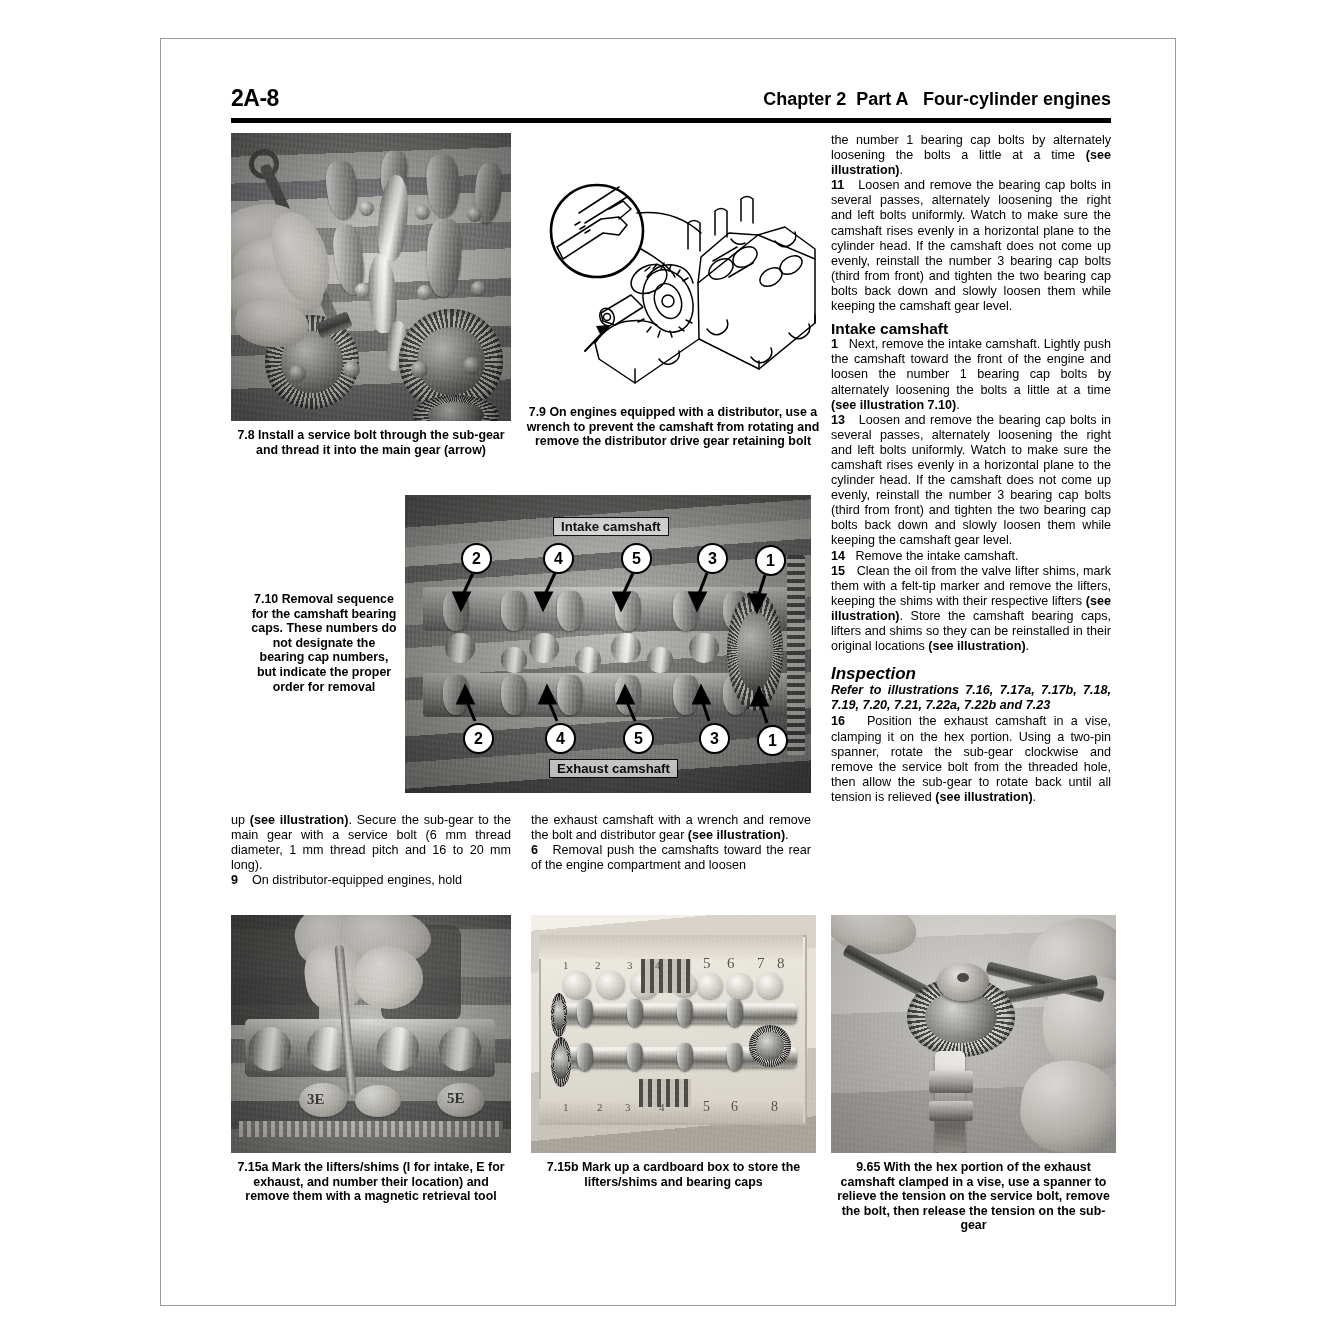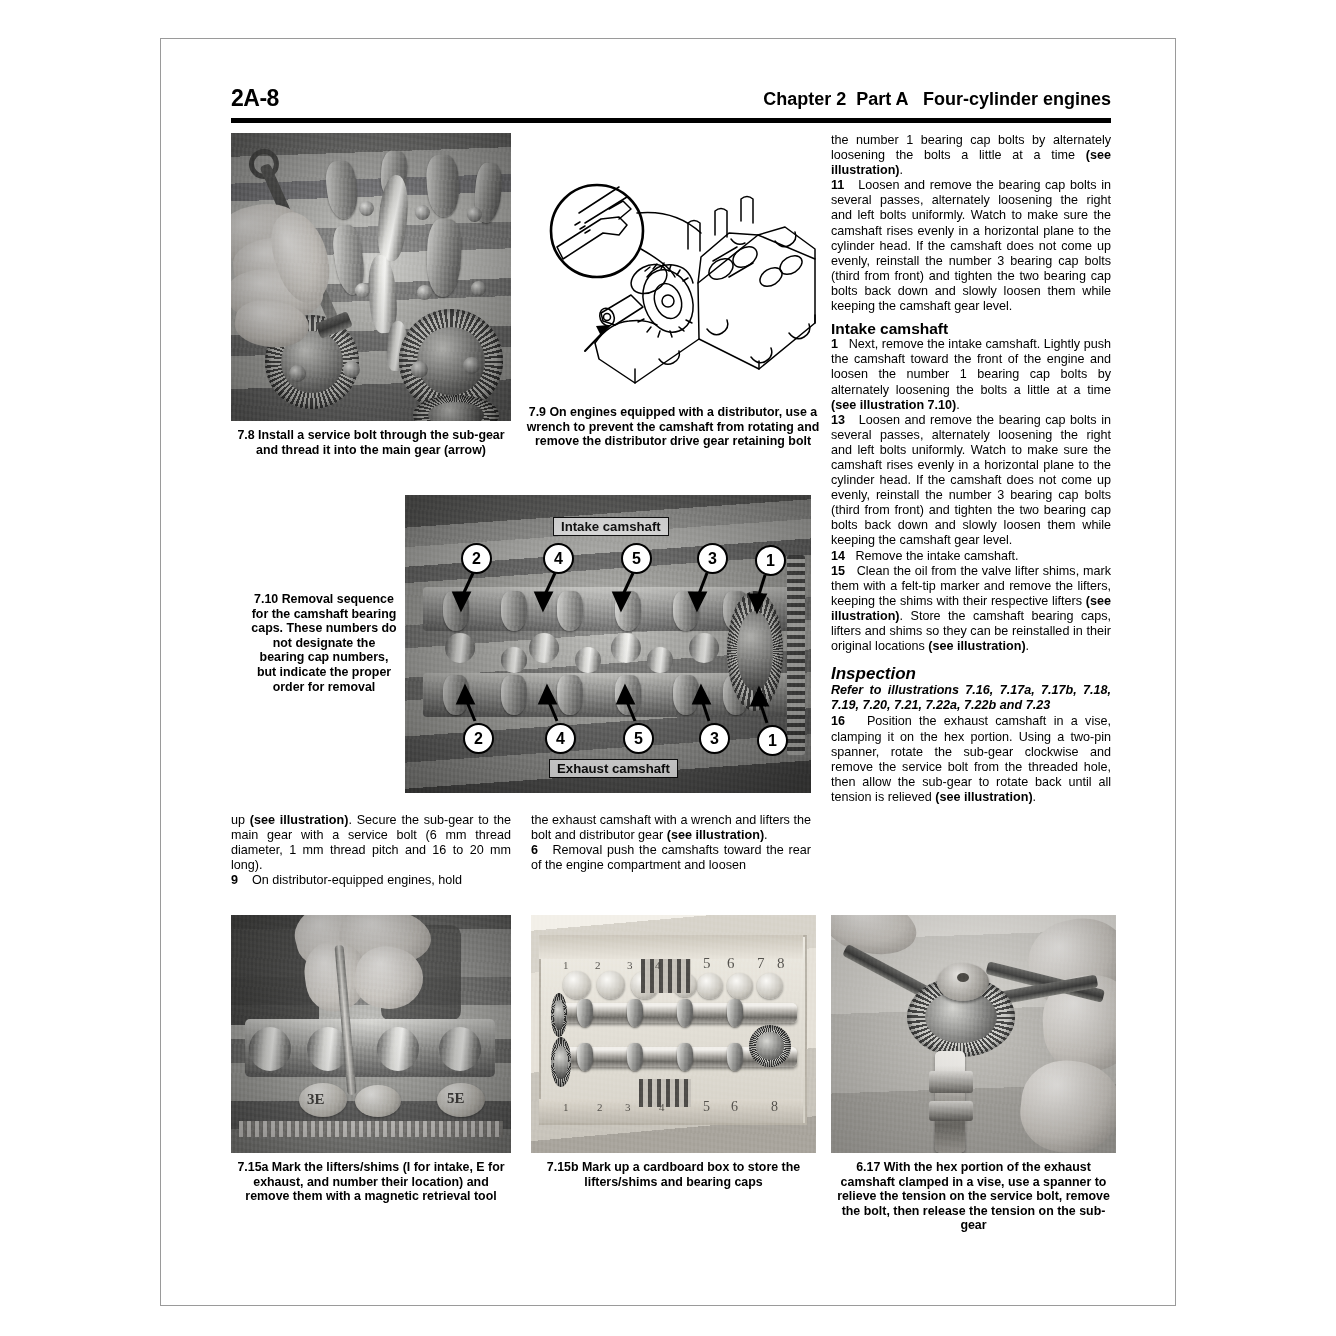--- a/index.html
+++ b/index.html
@@ -419,21 +419,21 @@
           <div class="vig"></div>
     </div>
   </div>
 
   <div style="position:absolute; left:0; top:728px; width:280px;" class="col-text">
     <p style="margin:0;"><span>up </span><b>(see illustration)</b><span>. Secure the sub-gear to the main gear with a service bolt (6 mm thread diameter, 1 mm thread pitch and 16 to 20 mm long).</span></p>
     <p style="margin:0;"><b>9</b><span style="white-space:pre">    </span><span>On distributor-equipped engines, hold</span></p>
   </div>
 
   <div style="position:absolute; left:300px; top:728px; width:280px;" class="col-text">
-    <p style="margin:0;"><span>the exhaust camshaft with a wrench and lifters the bolt and distributor gear </span><b>(see illustration)</b><span>.</span></p>
+    <p style="margin:0;"><span>the exhaust camshaft with a wrench and remove the bolt and distributor gear </span><b>(see illustration)</b><span>.</span></p>
     <p style="margin:0;"><b>6</b><span style="white-space:pre">   </span><span>Removal push the camshafts toward the rear of the engine compartment and loosen</span></p>
   </div>
 
   <div style="position:absolute; left:0; top:830px; width:880px;">
 
     <div style="position:absolute; left:0; top:0; width:280px;">
       <div class="photo" id="fig715a">
         <div class="bg"></div>
 
         <div style="position:absolute; left:0; top:0; width:88px; height:110px;
@@ -559,18 +559,18 @@
                     border-radius:50%; background:#46443f;"></div>
 
         <div class="camshaft-body" style="left:104px; top:136px; width:30px; height:102px;"></div>
         <div style="position:absolute; left:98px; top:156px; width:44px; height:22px;
                     background:linear-gradient(180deg,#e2e0dc,#9b9994 60%,#62605c); border-radius:3px;"></div>
         <div style="position:absolute; left:98px; top:186px; width:44px; height:20px;
                     background:linear-gradient(180deg,#dcdad6,#94928d 60%,#5d5b57); border-radius:3px;"></div>
         <div class="grain" style="opacity:.3;"></div>
             <div class="vig" style="opacity:.5;"></div>
       </div>
-      <div class="cap">6.17  With the hex portion of the exhaust camshaft clamped in a vise, use a spanner to relieve the tension on the service bolt, remove the bolt, then release the tension on the sub-gear</div>
+      <div class="cap">9.65  With the hex portion of the exhaust camshaft clamped in a vise, use a spanner to relieve the tension on the service bolt, remove the bolt, then release the tension on the sub-gear</div>
     </div>
   </div>
 
 </div>
 </div>
 
 </body></html>

